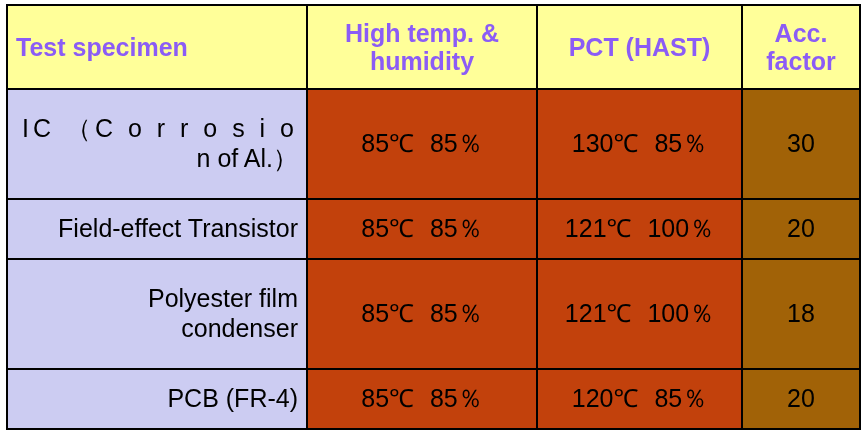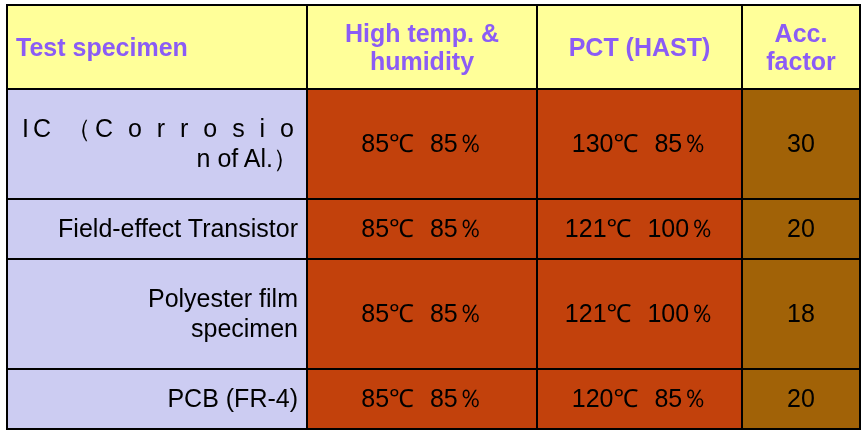--- a/index.html
+++ b/index.html
@@ -129,21 +129,21 @@
         </td>
         <td class="cond">
           <span>121℃</span><span class="gap"></span><span>100％</span>
         </td>
         <td class="acc">20</td>
       </tr>
 
       <tr>
         <td class="specimen">
           <span>Polyester film</span><br>
-          <span>specimen</span>
+          <span>condenser</span>
         </td>
         <td class="cond">
           <span>85℃</span><span class="gap"></span><span>85％</span>
         </td>
         <td class="cond">
           <span>121℃</span><span class="gap"></span><span>100％</span>
         </td>
         <td class="acc">18</td>
       </tr>
 

